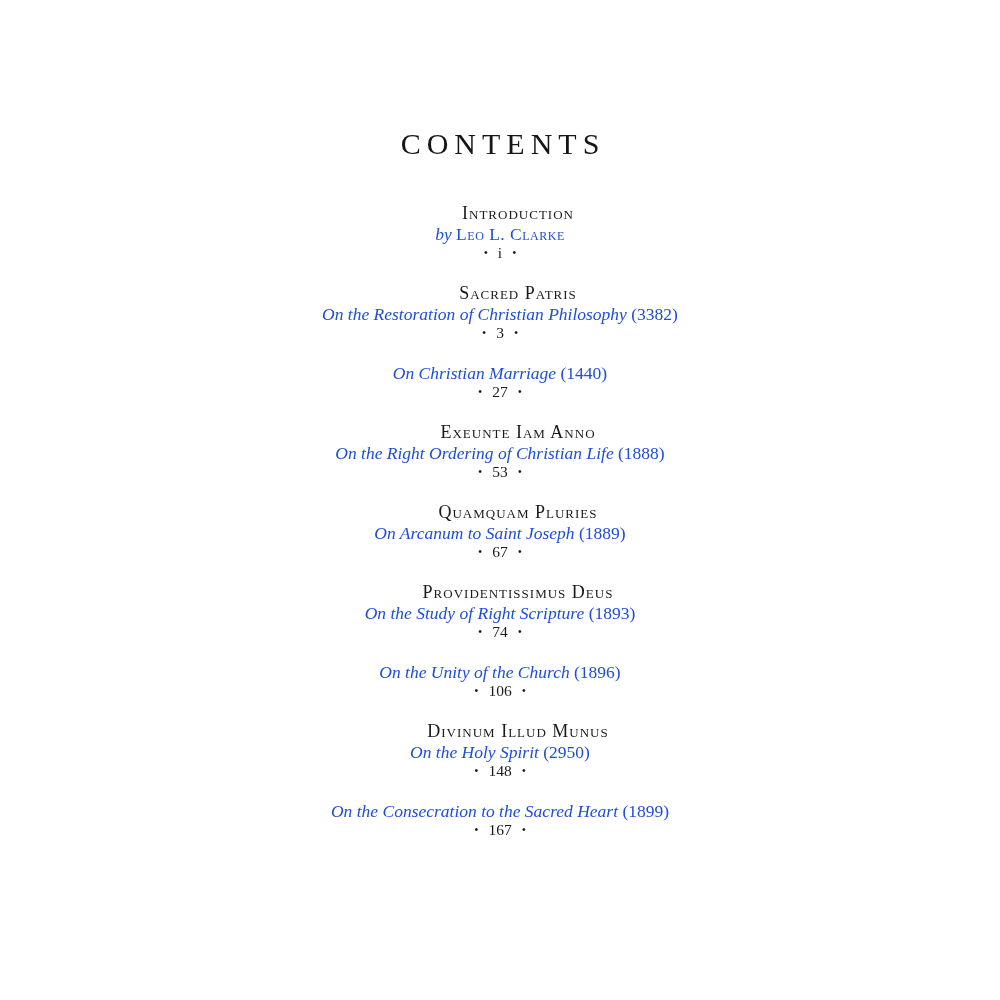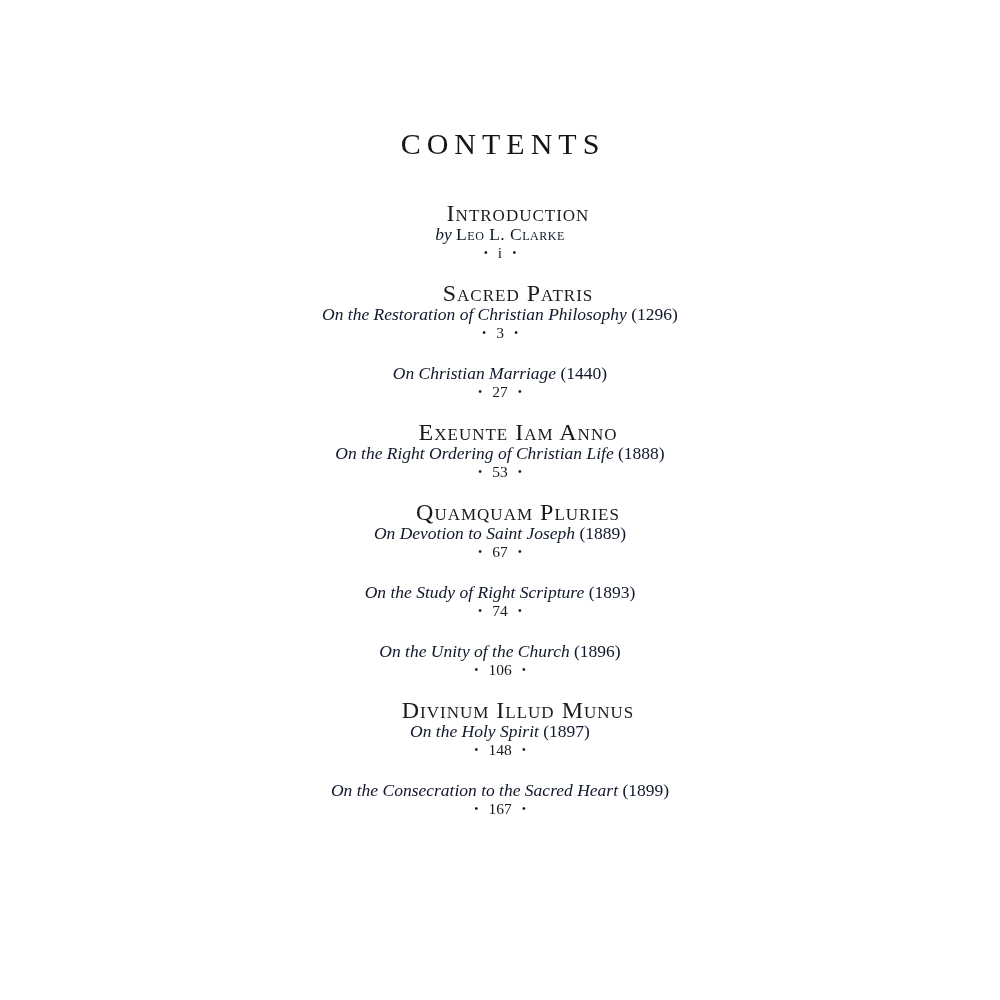--- a/index.html
+++ b/index.html
@@ -23,31 +23,31 @@
     font-size: 30px;
     line-height: 34px;
     font-weight: normal;
     letter-spacing: 6px;
     padding-left: 6px; 
     margin: 0 0 42px 0;
     color: #161616;
   }
   .toc-entry { margin-bottom: 24px; }
   .entry-title {
-    font-size: 24px;
+    font-size: 18px;
     line-height: 21px;
     font-variant: small-caps;
     letter-spacing: 1px;
     color: #1a1a1a;
     margin-left: 36px;
   }
   .entry-sub {
     font-size: 17.5px;
     line-height: 21px;
-    color: #0f172a;
+    color: #1d4ed8;
   }
   .it  { font-style: italic; }
   .yr  { font-style: normal; }
   .byline-name {
     font-style: normal;
     font-variant: small-caps;
     letter-spacing: 0.5px;
   }
   .entry-page {
     margin-top: 2px;
@@ -82,21 +82,21 @@
       <span class="bullet">•</span>
       <span class="page-num">i</span>
       <span class="bullet">•</span>
     </div>
   </section>
 
   <section class="toc-entry">
     <div class="entry-title">Sacred Patris</div>
     <div class="entry-sub">
       <span class="it">On the Restoration of Christian Philosophy</span>
-      <span class="yr">(1296)</span>
+      <span class="yr">(3382)</span>
     </div>
     <div class="entry-page">
       <span class="bullet">•</span>
       <span class="page-num">3</span>
       <span class="bullet">•</span>
     </div>
   </section>
 
   <section class="toc-entry">
     <div class="entry-sub">
@@ -119,31 +119,32 @@
     <div class="entry-page">
       <span class="bullet">•</span>
       <span class="page-num">53</span>
       <span class="bullet">•</span>
     </div>
   </section>
 
   <section class="toc-entry">
     <div class="entry-title">Quamquam Pluries</div>
     <div class="entry-sub">
-      <span class="it">On Devotion to Saint Joseph</span>
+      <span class="it">On Arcanum to Saint Joseph</span>
       <span class="yr">(1889)</span>
     </div>
     <div class="entry-page">
       <span class="bullet">•</span>
       <span class="page-num">67</span>
       <span class="bullet">•</span>
     </div>
   </section>
 
   <section class="toc-entry">
+    <div class="entry-title">Providentissimus Deus</div>
     <div class="entry-sub">
       <span class="it">On the Study of Right Scripture</span>
       <span class="yr">(1893)</span>
     </div>
     <div class="entry-page">
       <span class="bullet">•</span>
       <span class="page-num">74</span>
       <span class="bullet">•</span>
     </div>
   </section>
@@ -157,21 +158,21 @@
       <span class="bullet">•</span>
       <span class="page-num">106</span>
       <span class="bullet">•</span>
     </div>
   </section>
 
   <section class="toc-entry">
     <div class="entry-title">Divinum Illud Munus</div>
     <div class="entry-sub">
       <span class="it">On the Holy Spirit</span>
-      <span class="yr">(1897)</span>
+      <span class="yr">(2950)</span>
     </div>
     <div class="entry-page">
       <span class="bullet">•</span>
       <span class="page-num">148</span>
       <span class="bullet">•</span>
     </div>
   </section>
 
   <section class="toc-entry">
     <div class="entry-sub">

